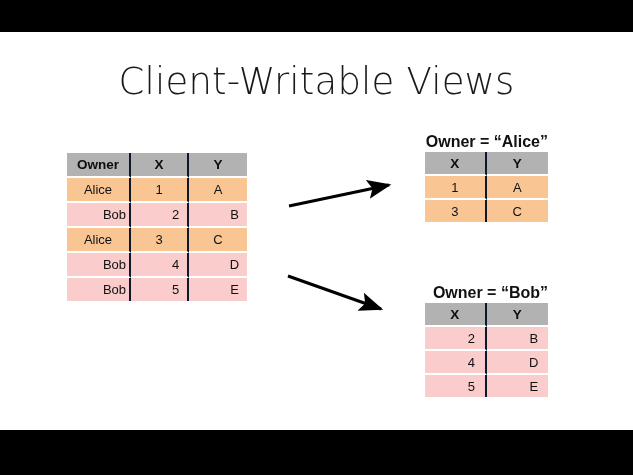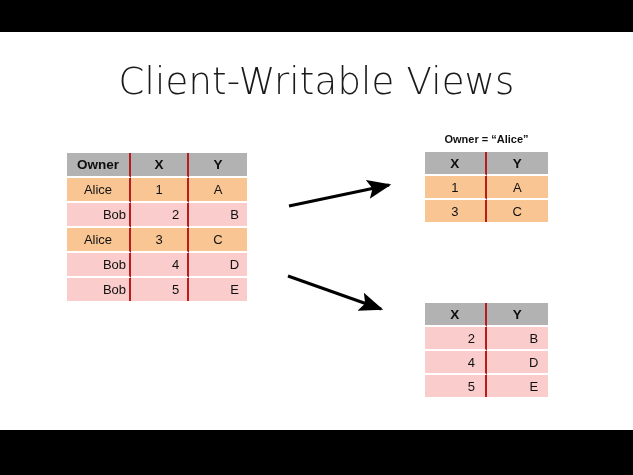--- a/index.html
+++ b/index.html
@@ -58,21 +58,21 @@
     border-spacing: 0;
     table-layout: fixed;
     font-size: 13px;
     color: #111111;
   }
   .tbl td, .tbl th {
     padding: 0;
     margin: 0;
     text-align: center;
     vertical-align: middle;
-    border-right: 2px solid #b91c1c;
+    border-right: 2px solid #0f172a;
     border-bottom: 2px solid #ffffff;
     font-weight: normal;
   }
   .tbl td:last-child, .tbl th:last-child { border-right: none; }
   .tbl tr:last-child td { border-bottom: none; }
   .tbl th {
     background: #b2b2b2;
     font-weight: bold;
     font-size: 13.5px;
     color: #0d0d0d;
@@ -94,22 +94,22 @@
   
   .view-table { width: 123px; }
   .view-table th, .view-table td { height: 22px; }
   .view-table col { width: 61.5px; }
   #alice-table { left: 425px; top: 120px; }
   #bob-table   { left: 425px; top: 271px; }
 
   .view-caption {
     position: absolute;
     width: 123px;
-    text-align: center;
-    font-size: 11px;
+    text-align: right;
+    font-size: 16px;
     font-weight: bold;
     color: #111111;
     white-space: nowrap;
   }
   #alice-caption { left: 425px; top: 101px; }
   #bob-caption   { left: 425px; top: 252px; }
 
   #arrow-layer {
     position: absolute;
     left: 0;
@@ -190,20 +190,21 @@
           <td>1</td>
           <td>A</td>
         </tr>
         <tr class="row-orange">
           <td>3</td>
           <td>C</td>
         </tr>
       </tbody>
     </table>
 
+    <div class="view-caption" id="bob-caption">Owner = “Bob”</div>
     <table class="tbl view-table" id="bob-table">
       <colgroup>
           <col>
           <col>
         </colgroup>
       <thead>
         <tr>
           <th>X</th>
           <th>Y</th>
         </tr>

